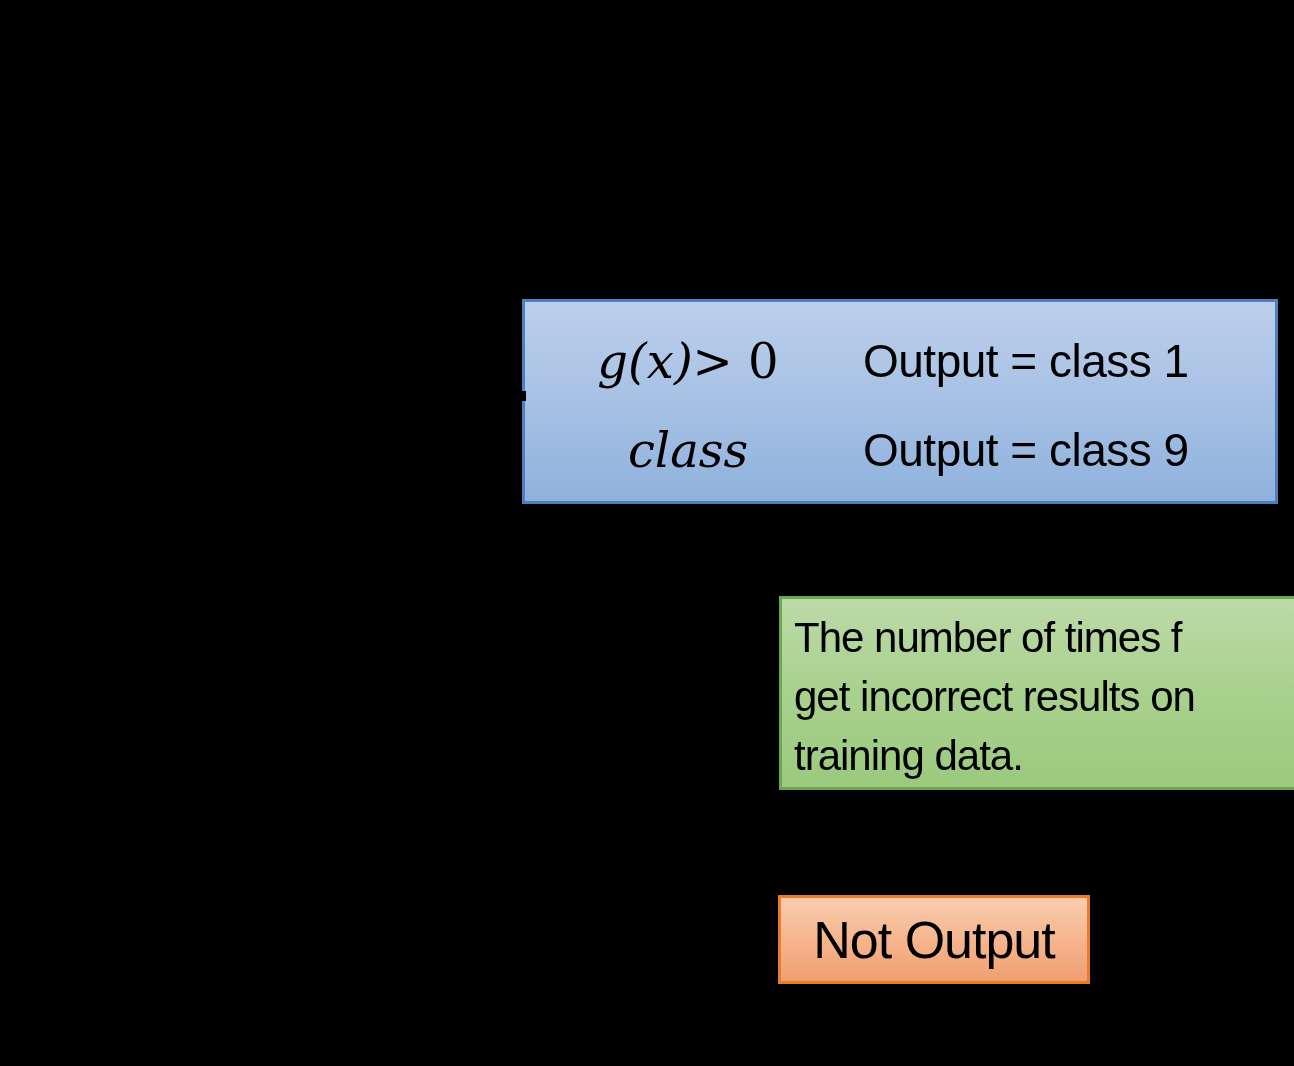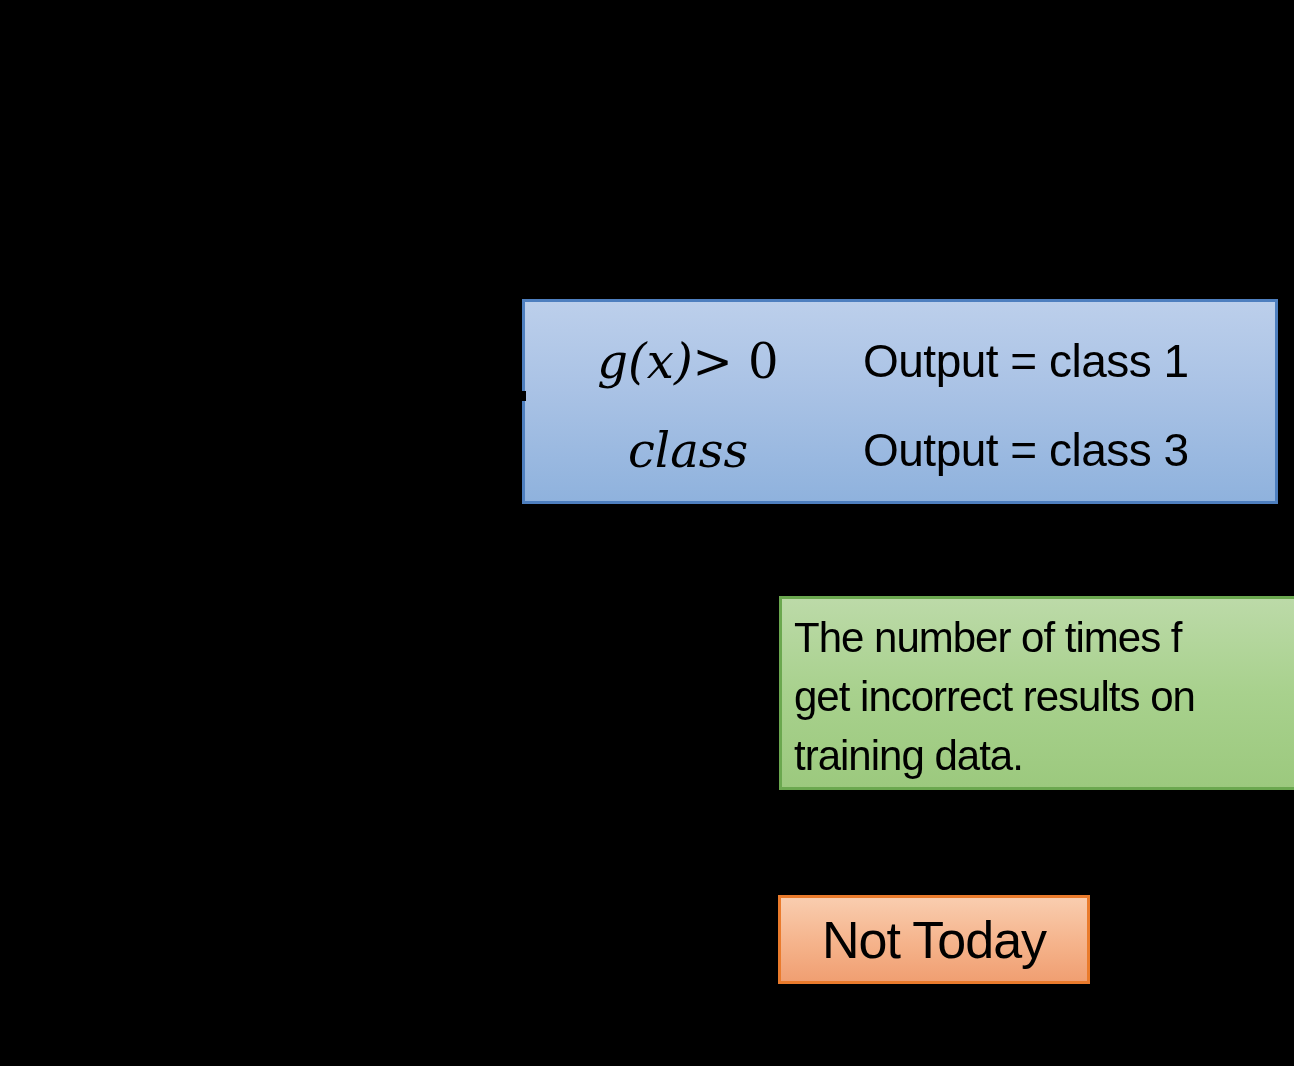--- a/index.html
+++ b/index.html
@@ -106,28 +106,28 @@
     <div class="cond-cell">
       <span class="math-it">g(x)</span>
         <span class="math-up"> &gt; 0</span>
     </div>
     <div class="out-cell">Output = class 1</div>
 
     <div class="cond-cell">
       <span class="math-it">class</span>
         <span class="math-up"></span>
     </div>
-    <div class="out-cell">Output = class 3</div>
+    <div class="out-cell">Output = class 9</div>
   </div>
 
   <div class="stray-mark"></div>
 
   <div class="note-box">
     <div>The number of times f</div>
     <div>get incorrect results on</div>
     <div>training data.</div>
   </div>
 
   <div class="answer-box">
-    <span>Not Today</span>
+    <span>Not Output</span>
   </div>
 
 </div>
 
 </body></html>

